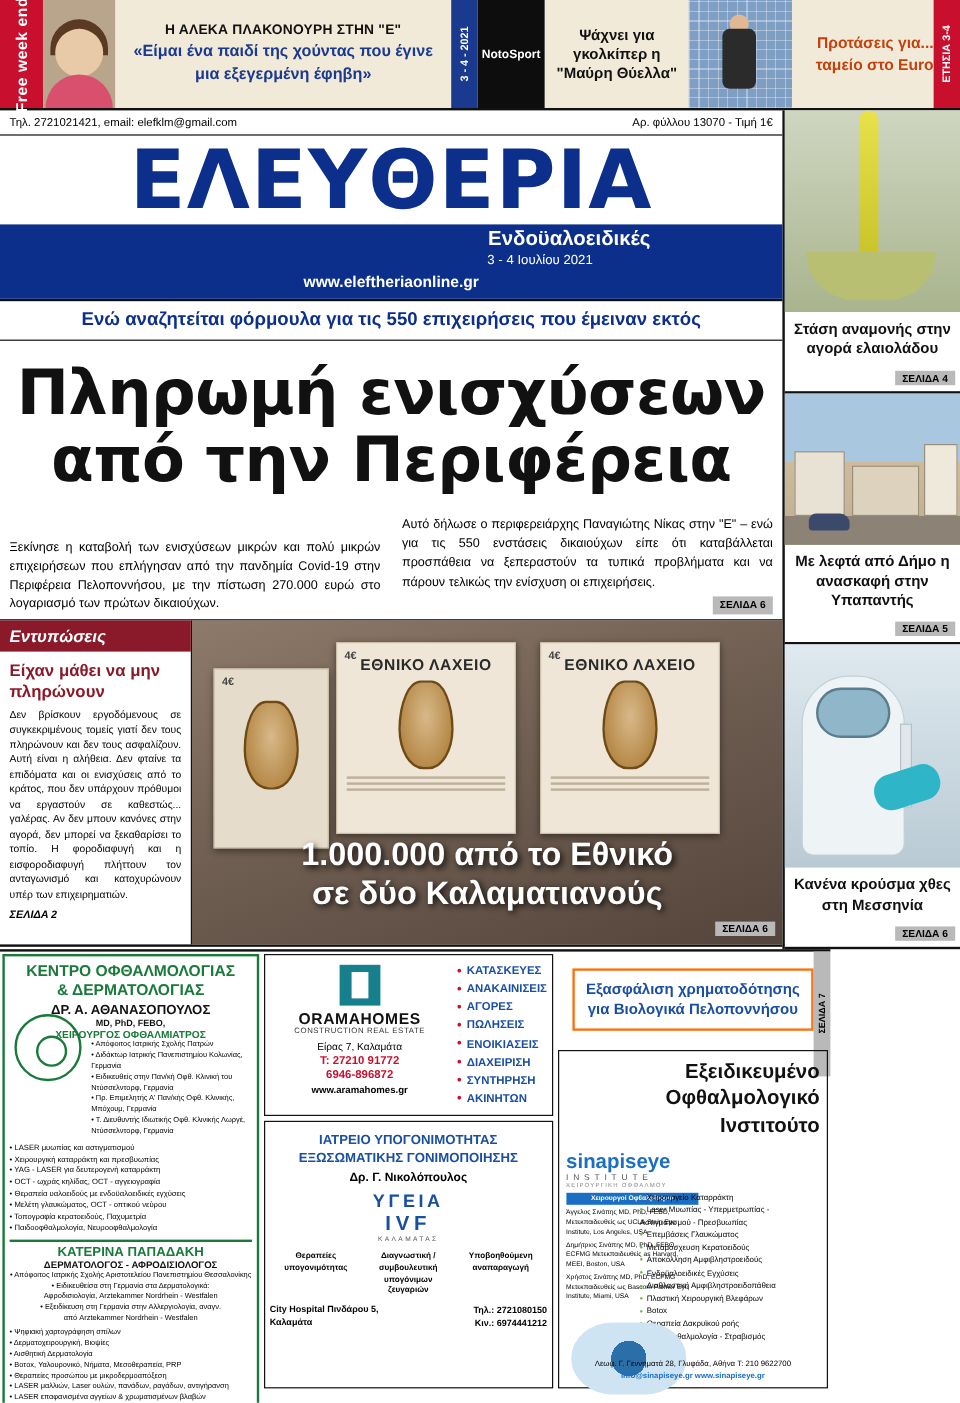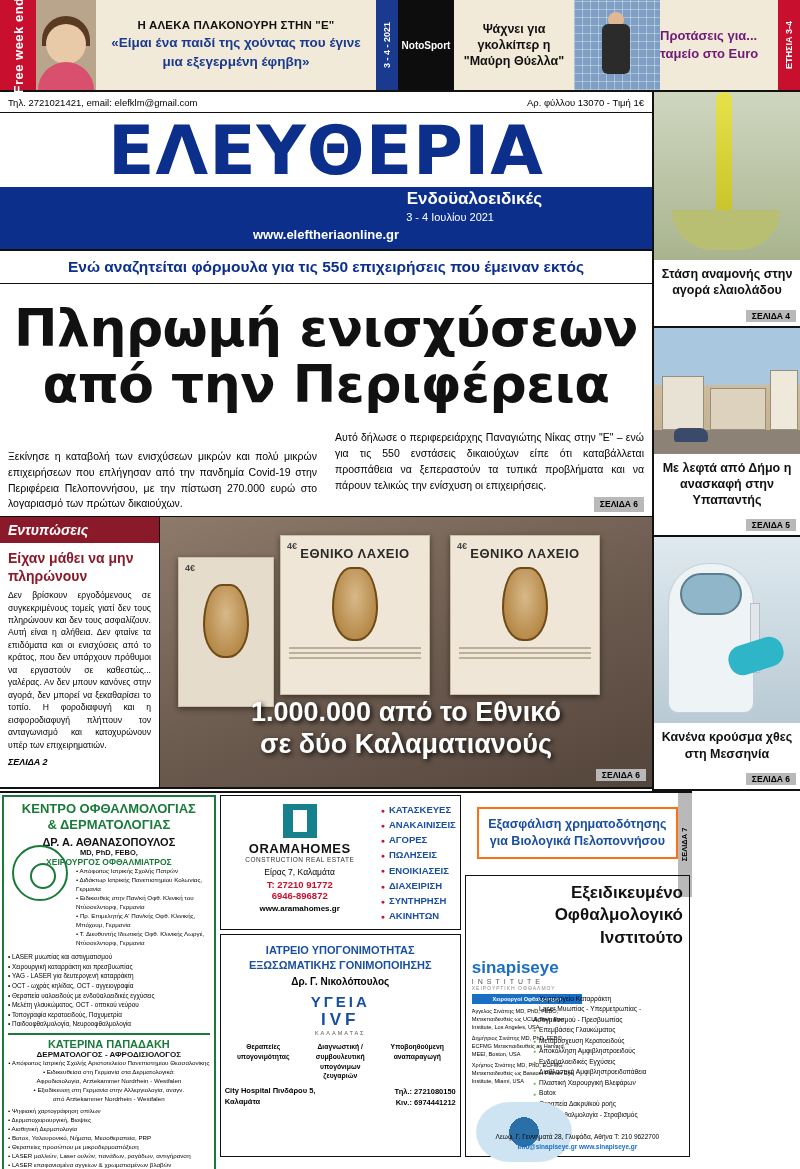--- a/index.html
+++ b/index.html
@@ -43,21 +43,21 @@
   .ts-logo2 { width: 56px; background:#0d0d0d; color:#fff; display:flex; align-items:center; justify-content:center; font-size:10px; font-weight:bold; text-align:center; line-height:1.1; }
   .ts-box2 { width: 120px; background:#f2ead9; display:flex; flex-direction:column; align-items:center; justify-content:center; padding:4px; }
   .ts-box2 .t { font-size: 12.5px; font-weight:bold; color:#111; text-align:center; line-height:1.3; }
   .ts-pic { width: 86px; background:#7e9ec4; position:relative; overflow:hidden; }
   .ts-pic .gk { position:absolute; width:28px; height:50px; background:#2b2b2b; left:28px; top:24px; border-radius:6px; }
   .ts-pic .gk-h { position:absolute; width:16px; height:16px; border-radius:50%; background:#e0b894; left:34px; top:12px; }
   .ts-pic .net { position:absolute; inset:0; background:
      repeating-linear-gradient(90deg, rgba(255,255,255,.35) 0 1px, transparent 1px 8px),
      repeating-linear-gradient(0deg, rgba(255,255,255,.35) 0 1px, transparent 1px 8px); }
   .ts-box3 { width: 118px; background:#f2ead9; display:flex; flex-direction:column; align-items:center; justify-content:center; }
-  .ts-box3 .t { font-size: 13px; font-weight:bold; color:#701a75; text-align:left; line-height:1.35; }
+  .ts-box3 .t { font-size: 13px; font-weight:bold; color:#c2410c; text-align:right; line-height:1.35; }
   .ts-dates2 { width: 22px; background:#c8102e; color:#fff; display:flex; align-items:center; justify-content:center; }
   .ts-dates2 .vtext { transform: rotate(-90deg); white-space:nowrap; font-size:9px; font-weight:bold; }
 
   
   .body-wrap { display:flex; width:800px; }
   .left-col { width: 652px; position:relative; }
   .right-col { width: 148px; border-left: 2px solid #111; }
 
   
   .infobar {

